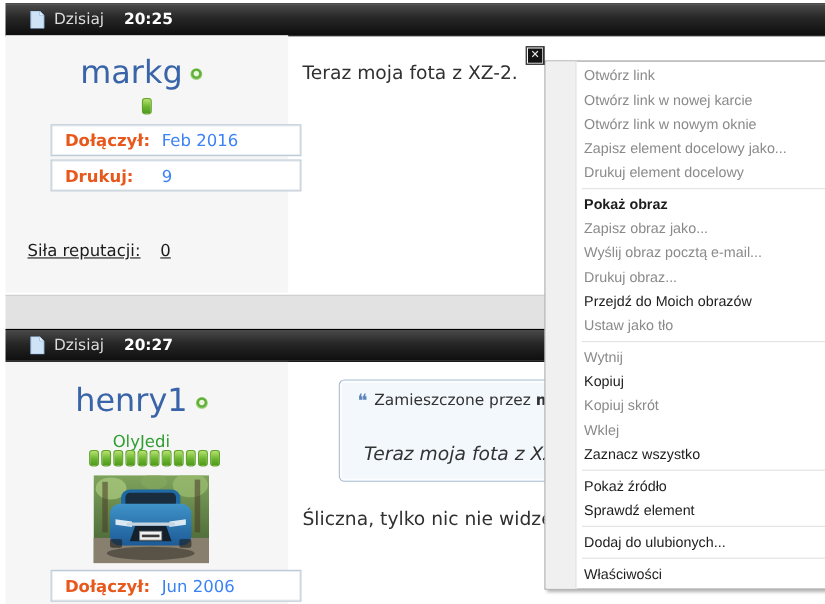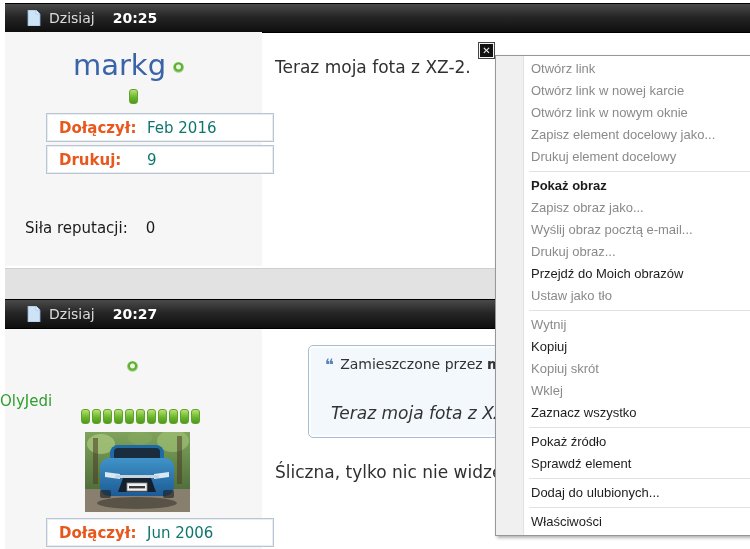--- a/index.html
+++ b/index.html
@@ -21,25 +21,25 @@
   .udot{display:inline-block;width:11px;height:11px;border-radius:50%;
         background:radial-gradient(circle at 50% 45%,#eaf6df 0 2px,#5fae35 3px 4px,#cde9b4 6px,#e8f4de 8px);
         vertical-align:middle;margin-left:7px;}
   .pip,.repbar{width:9px;height:15px;border-radius:3px;
         background:linear-gradient(#b6e36e,#6cb52f 55%,#4f9a1d);border:1px solid #62a22c;box-sizing:border-box;}
   .repbars{position:absolute;display:flex;gap:2px;}
   .ibox{position:absolute;left:25px;width:226px;height:27px;background:#fff;
         border:1px solid #b9c6d2;box-shadow:0 0 0 1px #e7edf2 inset;
         display:flex;align-items:center;margin-left:21px;}
   .ibox .lbl{font-size:15px;font-weight:bold;color:#e8581c;margin-left:12px;}
-  .ibox .val{position:absolute;left:100px;font-size:15px;color:#0f766e;}
+  .ibox .val{position:absolute;left:100px;font-size:15px;color:#3b82f6;}
   .plink{font-size:15px;font-weight:bold;color:#3465a8;margin-left:12px;letter-spacing:.2px;cursor:pointer;}
-  .repline{position:absolute;left:25px;font-size:15px;color:#1b1b1b;}
+  .repline{position:absolute;left:25px;font-size:15px;color:#1b1b1b;text-decoration:underline;}
   .repline .num{margin-left:18px;}
-  .utitle{position:absolute;width:257px;font-size:15px;color:#2f9e2f;}
+  .utitle{position:absolute;width:257px;text-align:center;font-size:15px;color:#2f9e2f;}
 
   
   .ptext{position:absolute;font-size:17px;color:#303030;}
   .broken{position:absolute;width:17px;height:17px;background:#121212;border:1px solid #454545;
           box-shadow:0 0 0 1px #f5f5f5 inset;color:#f0f0f0;font-size:10px;line-height:16px;
           text-align:center;box-sizing:border-box;cursor:pointer;z-index:11;}
   .graystrip{position:absolute;left:5px;width:745px;height:31px;background:#e2e2e2;border-top:1px solid #cfcfcf;}
 
   .quotebox{position:absolute;background:#f3f8fc;border:1px solid #a8bdd4;border-radius:5px;
             box-shadow:0 0 0 2px #fbfdfe inset;}
@@ -108,21 +108,21 @@
     <svg class="doc" viewBox="0 0 14 16">
       <path d="M1 0 h8 l4 4 v12 h-12 z" fill="#cfe3f7" stroke="#8fb7dd" stroke-width="0.8"></path>
       <path d="M9 0 l4 4 h-4 z" fill="#f2f8fd" stroke="#8fb7dd" stroke-width="0.6"></path>
     </svg>
     <span class="date">Dzisiaj</span>
     <span class="time">20:27</span>
   </div>
 
   <div class="sidebar" style="top:329px;height:220px;"></div>
 
-  <div class="uname" style="top:347px;"><span class="udot"></span></div>
+  <div class="uname" style="top:347px;"><span>henry1</span><span class="udot"></span></div>
 
   <div class="utitle" style="top:392px;">OlyJedi</div>
 
   <div class="repbars" style="left:81px;top:409px;">
     <div class="repbar"></div>
       <div class="repbar"></div>
       <div class="repbar"></div>
       <div class="repbar"></div>
     <div class="repbar"></div>
       <div class="repbar"></div>

